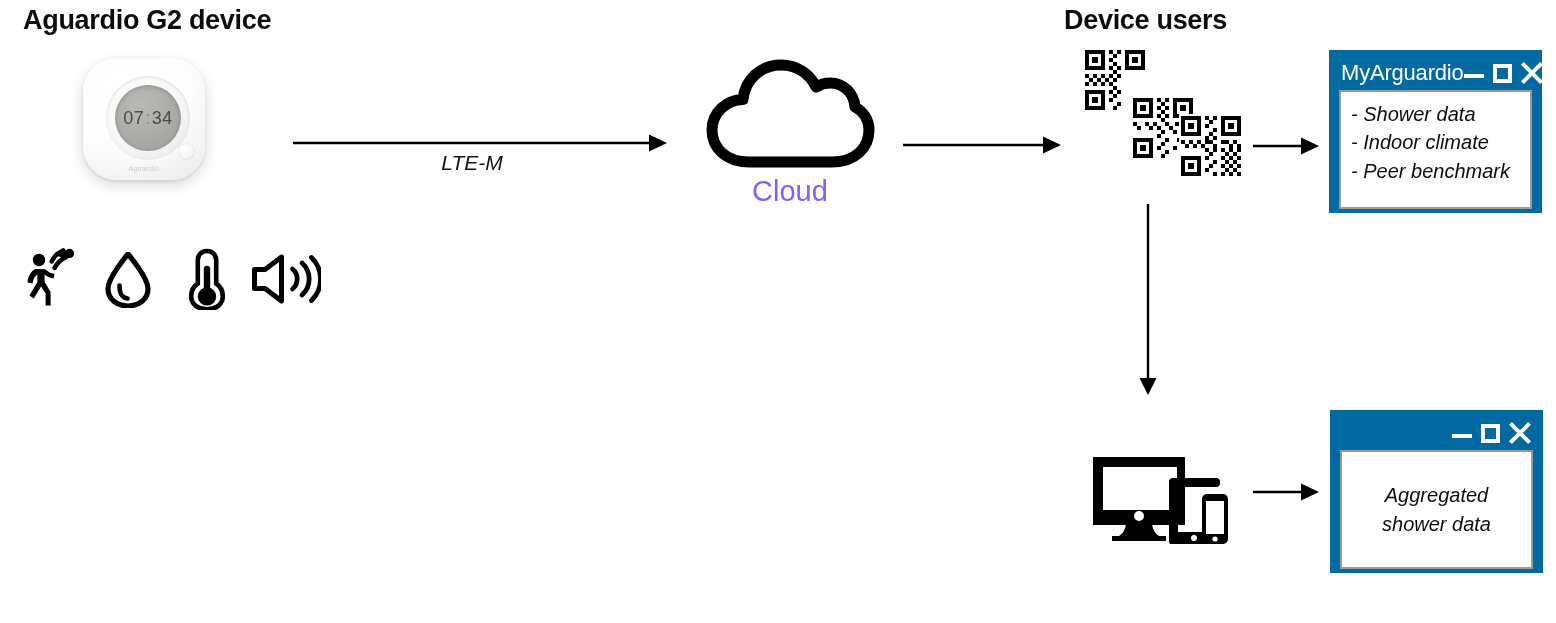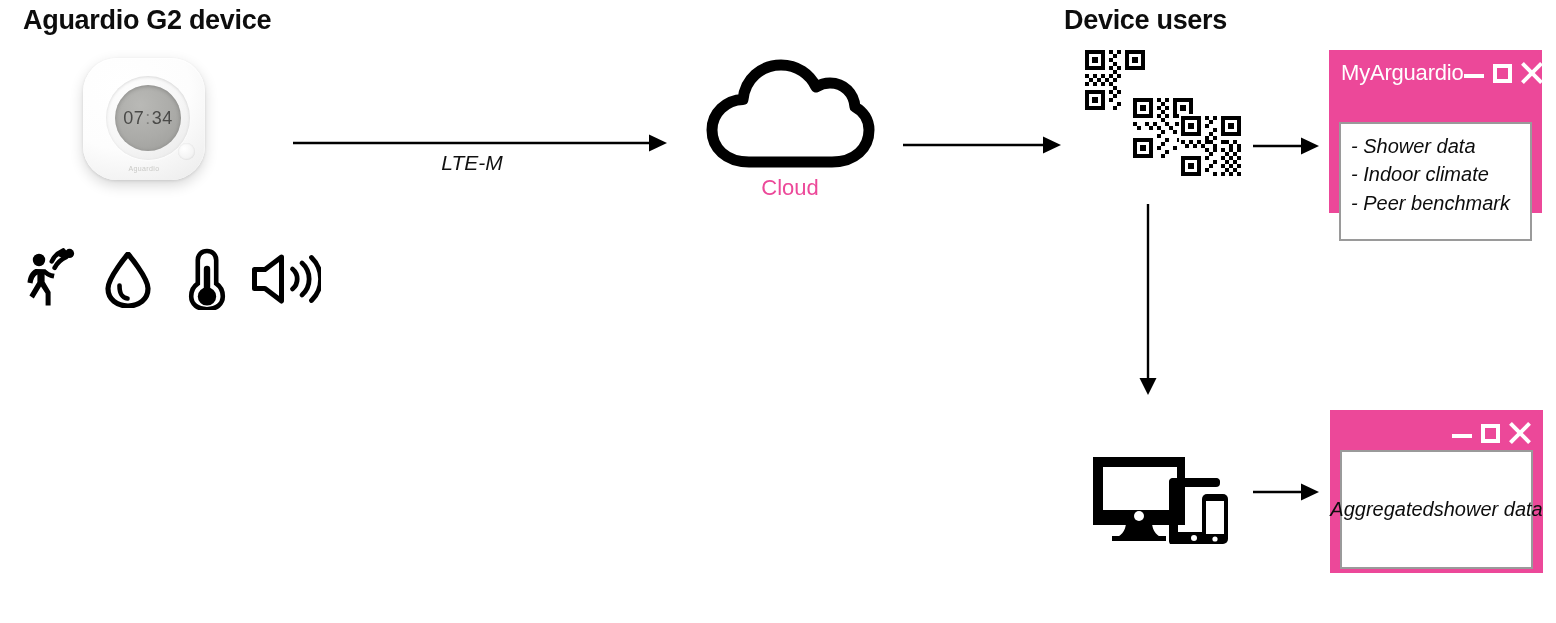--- a/index.html
+++ b/index.html
@@ -26,22 +26,22 @@
   .arrow-label{
     font-style:italic;
     font-size:21px;
     color:#111;
     white-space:nowrap;
     text-align:center;
     line-height:1.45;
   }
 
   .cloud-label{
-    font-size:22px;
-    color:#ec4899;
+    font-size:29px;
+    color:#8b5cf6;
     white-space:nowrap;
   }
 
   
   .device-body{
     width:122px;height:122px;
     border-radius:34px;
     background:
       radial-gradient(120% 110% at 32% 24%, #ffffff 0%, #fdfdfd 46%, #f2f2f2 72%, #e6e6e6 100%);
     box-shadow:
@@ -74,21 +74,21 @@
     background:radial-gradient(circle at 36% 32%, #ffffff 0%, #f4f4f4 60%, #e2e2e2 100%);
     box-shadow:inset 0 0 2px rgba(0,0,0,0.12);
   }
   .device-brand{
     position:absolute;left:0;right:0;bottom:8px;
     text-align:center;font-size:7px;color:#c9c9c6;letter-spacing:0.4px;
   }
 
   
   .win{
-    background:#ec4899;
+    background:#0369a1;
     padding:10px;
     box-sizing:border-box;
   }
   .win-title{
     height:30px;
     display:flex;align-items:center;
     color:#ffffff;
     font-size:22px;
     letter-spacing:-0.2px;
     padding:0 2px 4px 2px;
@@ -121,21 +121,21 @@
     background:#ffffff;
     border:2px solid #9a9a9a;
     box-sizing:border-box;
     padding:8px 10px;
     font-style:italic;
     font-size:20px;
     color:#0d0d0d;
     line-height:1.42;
   }
   .win-body.center{
-    display:flex;flex-direction:row;
+    display:flex;flex-direction:column;
     align-items:center;justify-content:center;
     text-align:center;
   }
   .win-line{white-space:nowrap;}
 
   
   svg{display:block;}
 </style>
 </head>
 <body>
@@ -394,21 +394,21 @@
 
   <div class="abs win" style="left:1324px;top:50px;width:213px;height:163px;">
     <div class="win-title">
       <span class="win-title-text">MyArguardio</span>
       <span class="win-ctrls">
         <span class="ctrl-min"></span>
         <span class="ctrl-max"></span>
         <span class="ctrl-close"></span>
       </span>
     </div>
-    <div class="win-body" style="height:119px;margin-top:32px;">
+    <div class="win-body" style="height:119px;">
       <div class="win-line">- Shower data</div>
       <div class="win-line">- Indoor climate</div>
       <div class="win-line">- Peer benchmark</div>
     </div>
   </div>
 
   <div class="abs" style="left:1083px;top:452px;width:140px;height:92px;">
     <svg width="140" height="92" viewBox="0 0 140 92">
       <g fill="#000">
 

